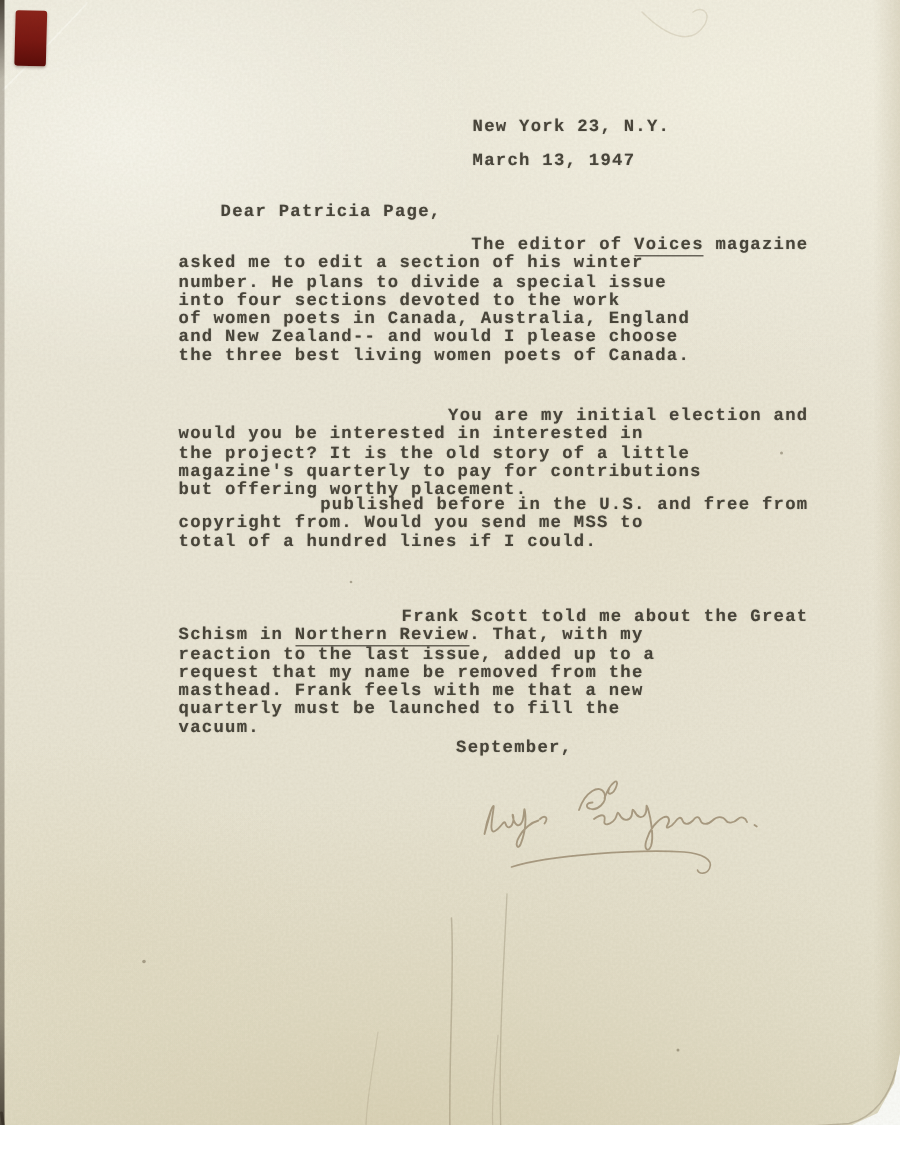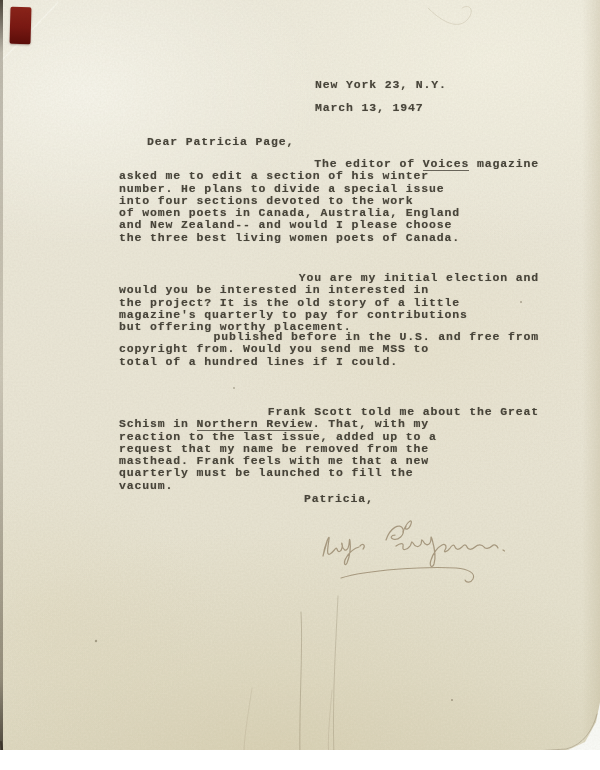--- a/index.html
+++ b/index.html
@@ -64,21 +64,21 @@
   <div class="tw heading-date">March 13, 1947</div>
   <div class="tw salutation">Dear Patricia Page,</div>
 
   <div id="paragraphs">
       <div class="para tw" style="top: 158px;"><div class="line">The editor of <span class="und">Voices</span> magazine</div><div class="line">asked me to edit a section of his winter</div><div class="line">number. He plans to divide a special issue</div><div class="line">into four sections devoted to the work</div><div class="line">of women poets in Canada, Australia, England</div><div class="line">and New Zealand-- and would I please choose</div><div class="line">the three best living women poets of Canada.</div></div>
       <div class="para tw" style="top: 256px; margin-top: 16px;"><div class="line">You are my initial election and</div><div class="line">would you be interested in interested in</div><div class="line">the project? It is the old story of a little</div><div class="line">magazine's quarterly to pay for contributions</div><div class="line">but offering worthy placement.</div></div>
       <div class="para tw" style="top: 331px;"><div class="line">published before in the U.S. and free from</div><div class="line">copyright from. Would you send me MSS to</div><div class="line">total of a hundred lines if I could.</div></div>
       <div class="para tw" style="top: 406px;"><div class="line">Frank Scott told me about the Great</div><div class="line">Schism in <span class="und">Northern Review</span>. That, with my</div><div class="line">reaction to the last issue, added up to a</div><div class="line">request that my name be removed from the</div><div class="line">masthead. Frank feels with me that a new</div><div class="line">quarterly must be launched to fill the</div><div class="line">vacuum.</div></div>
     </div>
 
-  <div class="tw closing">Patricia,</div>
+  <div class="tw closing">September,</div>
 
   <svg class="signature" viewBox="0 0 210 90">
     <title>Ralph Gustafson</title>
     <g fill="none" stroke="#a3947a" stroke-width="1.25" stroke-linecap="round" opacity="0.9">
 
       <path d="M15,50 C17,38 22,27 21,33 C20,41 18,50 22,48 C26,46 28,40 29,43 C30,47 33,46 34,42 C35,38 33,35 34,39 C35,44 38,46 40,42 C42,38 41,30 42,35 C43,43 41,52 39,57 C37,61 35,57 38,52 C41,46 47,42 51,41"></path>
       <path d="M52,40 C55,37 58,39 55,43"></path>
 
       <path d="M78,34 C82,22 92,16 95,23 C97,29 90,35 85,33 C82,32 83,29 87,29"></path>
       <path d="M95,26 C99,15 105,12 103,18 C101,24 96,25 98,20"></path>

